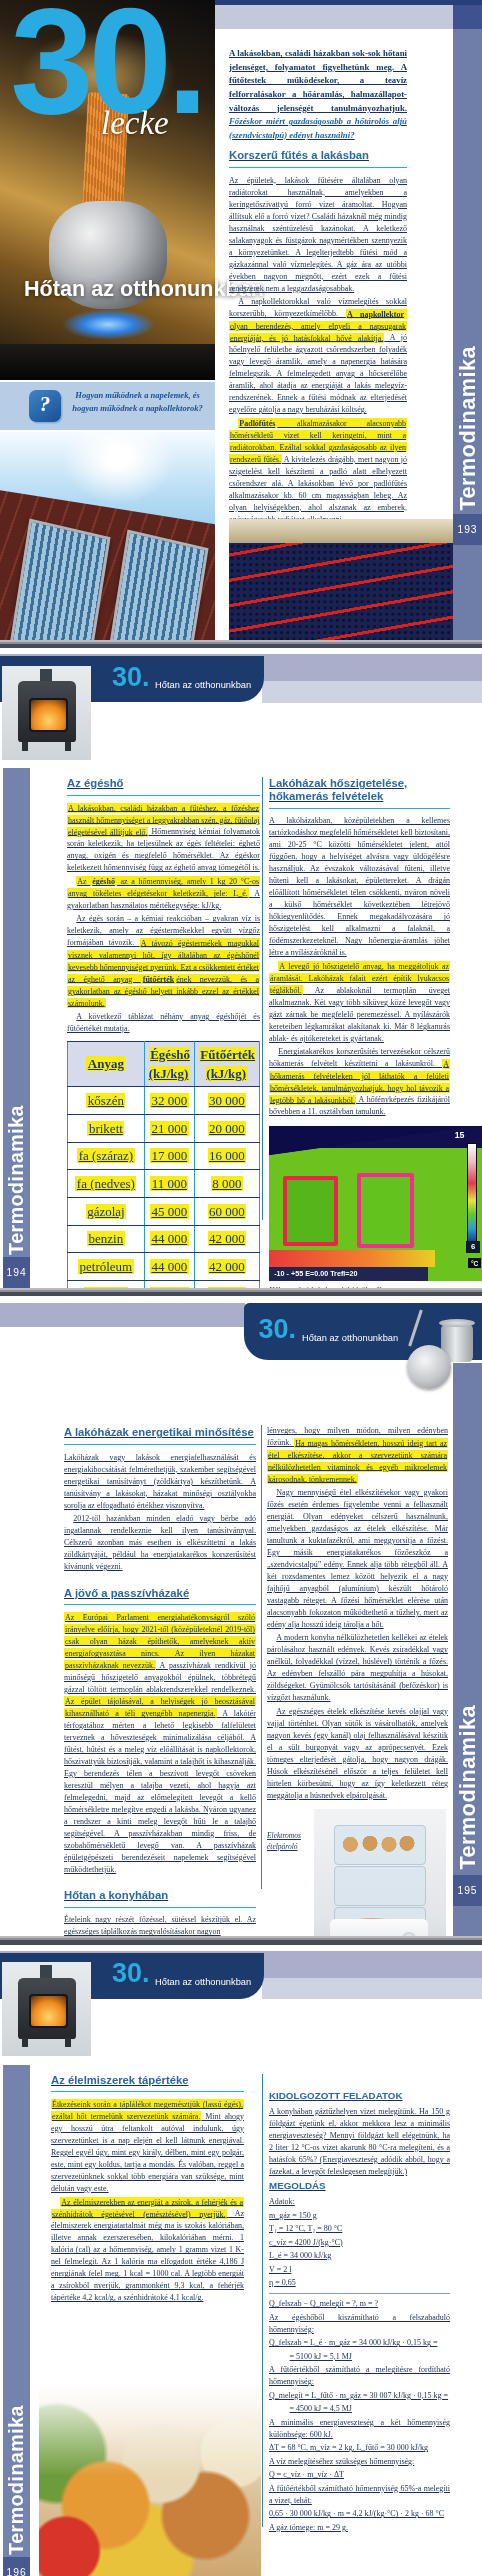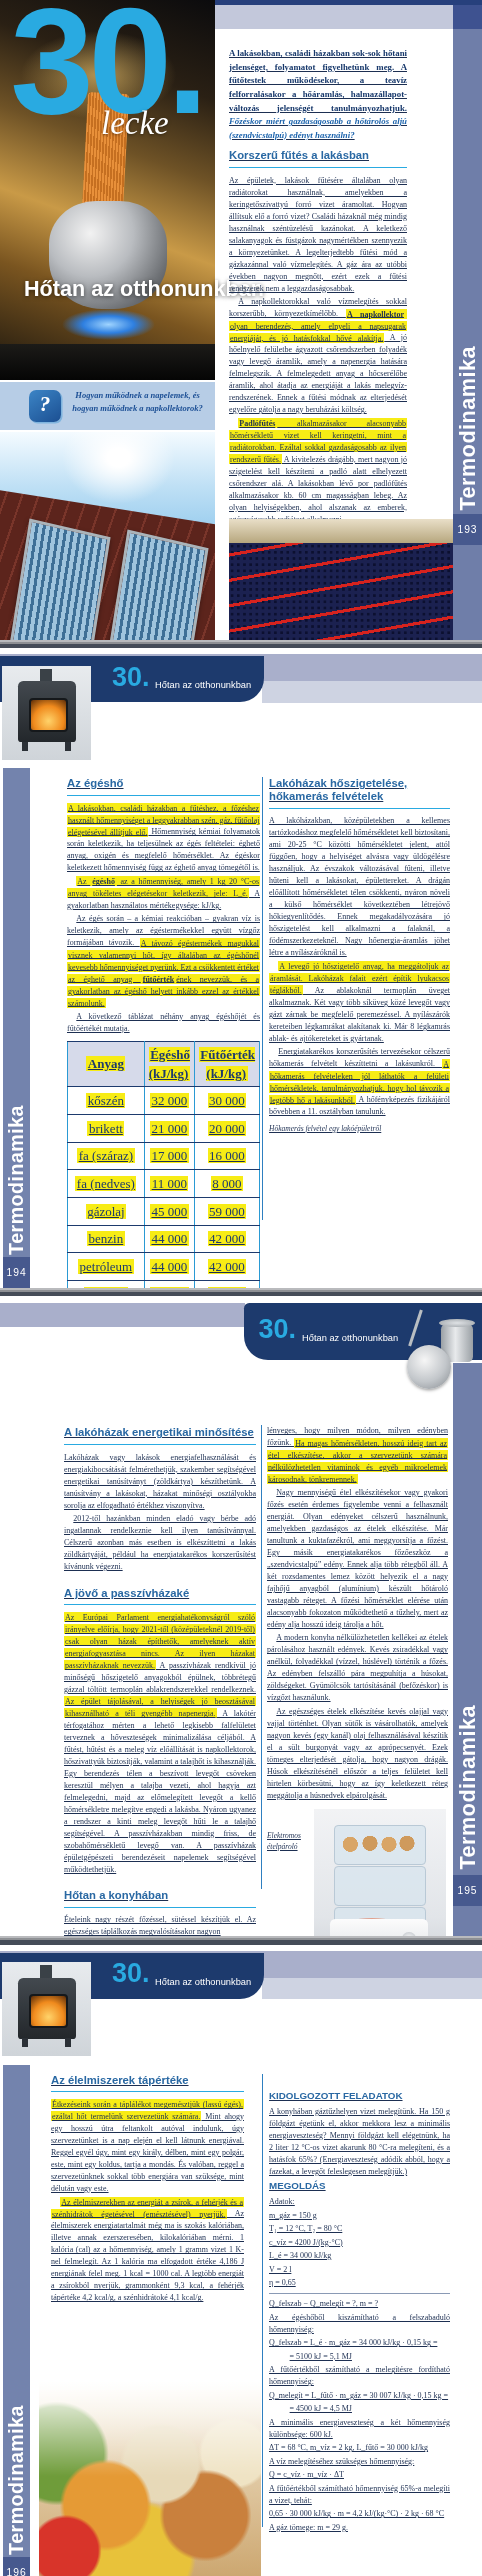--- a/index.html
+++ b/index.html
@@ -230,21 +230,21 @@
             <td><span class="cellhl">16 000</span></td>
           </tr>
           <tr>
             <td><span class="cellhl">fa (nedves)</span></td>
             <td><span class="cellhl">11 000</span></td>
             <td><span class="cellhl">8 000</span></td>
           </tr>
           <tr>
             <td><span class="cellhl">gázolaj</span></td>
             <td><span class="cellhl">45 000</span></td>
-            <td><span class="cellhl">59 000</span></td>
+            <td><span class="cellhl">60 000</span></td>
           </tr>
           <tr>
             <td><span class="cellhl">benzin</span></td>
             <td><span class="cellhl">44 000</span></td>
             <td><span class="cellhl">42 000</span></td>
           </tr>
           <tr>
             <td><span class="cellhl">petróleum</span></td>
             <td><span class="cellhl">44 000</span></td>
             <td><span class="cellhl">42 000</span></td>
@@ -277,20 +277,31 @@
         </tbody>
     </table>
 
   </div>
 
   <div class="col" style="left:269px;top:129px;width:181px">
     <h3 class="sec-h">Lakóházak hőszigetelése, hőkamerás felvételek</h3>
     <p>A lakóházakban, középületekben a kellemes tartózkodáshoz megfelelő hőmérsékletet kell biztosítani, ami 20-25 °C közötti hőmérsékletet jelent, attól függően, hogy a helyiséget alvásra vagy üldögélésre használjuk. Az évszakok változásával fűteni, illetve hűteni kell a lakásokat, épülettereket. A drágán előállított hőmérsékletet télen csökkenti, nyáron növeli a külső hőmérséklet következtében létrejövő hőkiegyenlítődés. Ennek megakadályozására jó hőszigetelést kell alkalmazni a falaknál, a födémszerkezeteknél. Nagy hőenergia-áramlás jöhet létre a nyílászáróknál is.</p>
     <p class="ind"><span class="hl">A levegő jó hőszigetelő anyag, ha meggátoljuk az áramlását. Lakóházak falait ezért építik lyukacsos téglákból.</span><span> Az ablakoknál termoplán üveget alkalmaznak. Két vagy több síküveg közé levegőt vagy gázt zárnak be megfelelő peremezéssel. A nyílászárók kereteiben légkamrákat alakítanak ki. Már 8 légkamrás ablak- és ajtókereteket is gyártanak.</span></p>
     <p class="ind"><span>Energiatakarékos korszerűsítés tervezésekor célszerű hőkamerás felvételt készíttetni a lakásunkról. </span><span class="hl">A hőkamerás felvételeken jól láthatók a felületi hőmérsékletek, tanulmányozhatjuk, hogy hol távozik a legtöbb hő a lakásunkból.</span><span> A hőfényképezés fizikájáról bővebben a 11. osztályban tanulunk.</span></p>
+    <div class="art thermal" style="width:213px;height:155px;margin-top:7.2px">
+      <div class="abs th-roof"></div>
+      <div class="abs th-win1"></div>
+      <div class="abs th-win2"></div>
+      <div class="abs th-hot"></div>
+      <div class="abs th-scale"></div>
+      <div class="abs th-t15">15</div>
+      <div class="abs th-t6">6</div>
+      <div class="abs th-tc">°C</div>
+      <div class="abs th-footer">-10 - +55  E=0.00 Trefl=20</div>
+    </div>
     <div class="caption">Hőkamerás felvétel egy lakóépületről</div>
   </div>
 
   <div class="side side-even" style="top:120px">
     <div class="vwrap" style="bottom:33px;height:299px">
         <span class="vtext">Termodinamika</span>
       </div>
     <div class="numbox" style="bottom:0">194</div>
   </div>
 </div>

